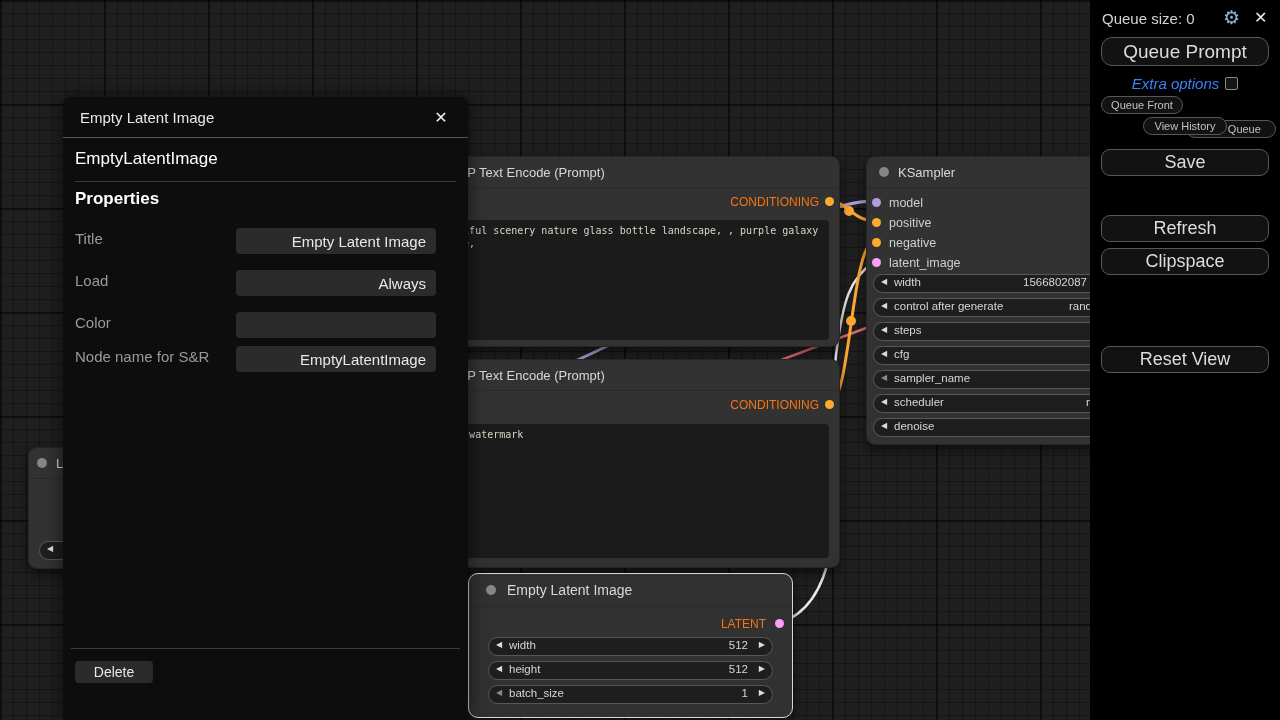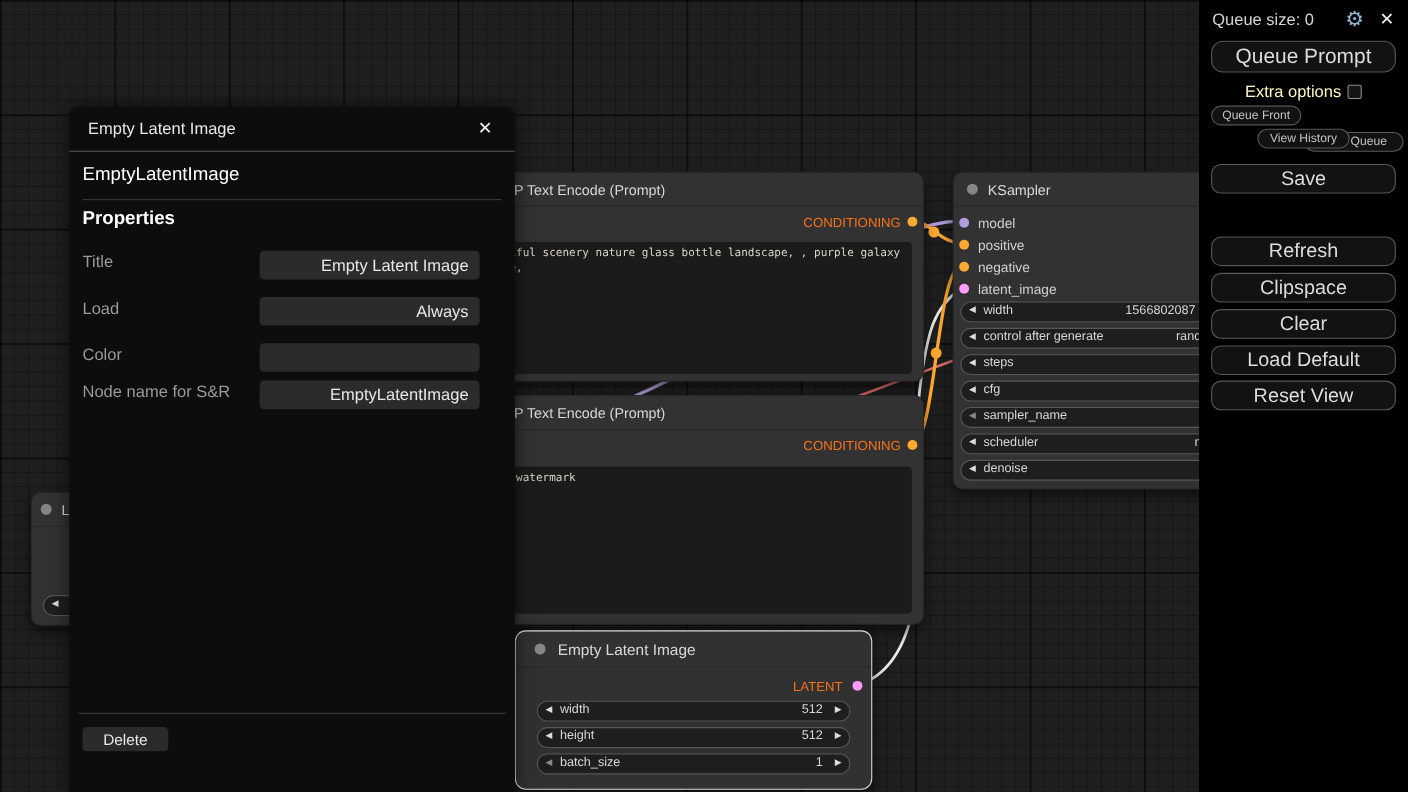--- a/index.html
+++ b/index.html
@@ -54,21 +54,21 @@
   
   #menu{position:absolute;left:1090px;top:0;width:190px;height:720px;background:#000;z-index:20;color:#ddd;}
   #queue-size{position:absolute;left:12px;top:10px;font-size:15px;color:#d4d4d4;}
   #gear{position:absolute;left:133px;top:6px;font-size:19px;color:#8fb6d2;cursor:pointer;}
   #menu-close{position:absolute;left:164px;top:8px;font-size:16px;color:#eee;cursor:pointer;}
   .mbtn{position:absolute;left:11px;width:168px;background:#121212;border:1px solid #585858;border-radius:9px;
     display:flex;align-items:center;justify-content:center;color:#dcdcdc;cursor:pointer;box-sizing:border-box;}
   .mbtn-big{height:27px;font-size:18px;}
   .mbtn-small{height:18px;font-size:11px;border-radius:10px;color:#c2c2c2;}
   #extra-row{position:absolute;left:0;top:74px;width:190px;height:18px;display:flex;align-items:center;justify-content:center;gap:6px;}
-  #extra-label{font-size:15px;color:#fef9c3;}
+  #extra-label{font-size:15px;color:#3b82f6;font-style:italic;}
   #extra-checkbox{width:11px;height:11px;border:1px solid #8a8a8a;background:#151515;border-radius:2px;cursor:pointer;}
 </style>
 </head>
 <body>
 
 <div id="app">
 
   <div id="canvas">
 
     <svg id="wires" width="1090" height="720">
@@ -227,18 +227,16 @@
       <span id="extra-checkbox"></span>
     </div>
 
     <div class="mbtn mbtn-small" style="top:96px;left:11px;width:82px;">Queue Front</div>
     <div class="mbtn mbtn-small" style="top:84px;left:96px;width:90px;margin-top:36px;">View Queue</div>
     <div class="mbtn mbtn-small" style="top:117px;left:53px;width:84px;">View History</div>
 
     <div class="mbtn mbtn-big" style="top:149px;">Save</div>
     <div class="mbtn mbtn-big" style="top:215px;">Refresh</div>
     <div class="mbtn mbtn-big" style="top:248px;">Clipspace</div>
-    <div class="mbtn mbtn-big" style="top:281px;">Clear</div>
-    <div class="mbtn mbtn-big" style="top:314px;">Load Default</div>
     <div class="mbtn mbtn-big" style="top:346px;">Reset View</div>
   </div>
 
 </div>
 
 </body></html>

